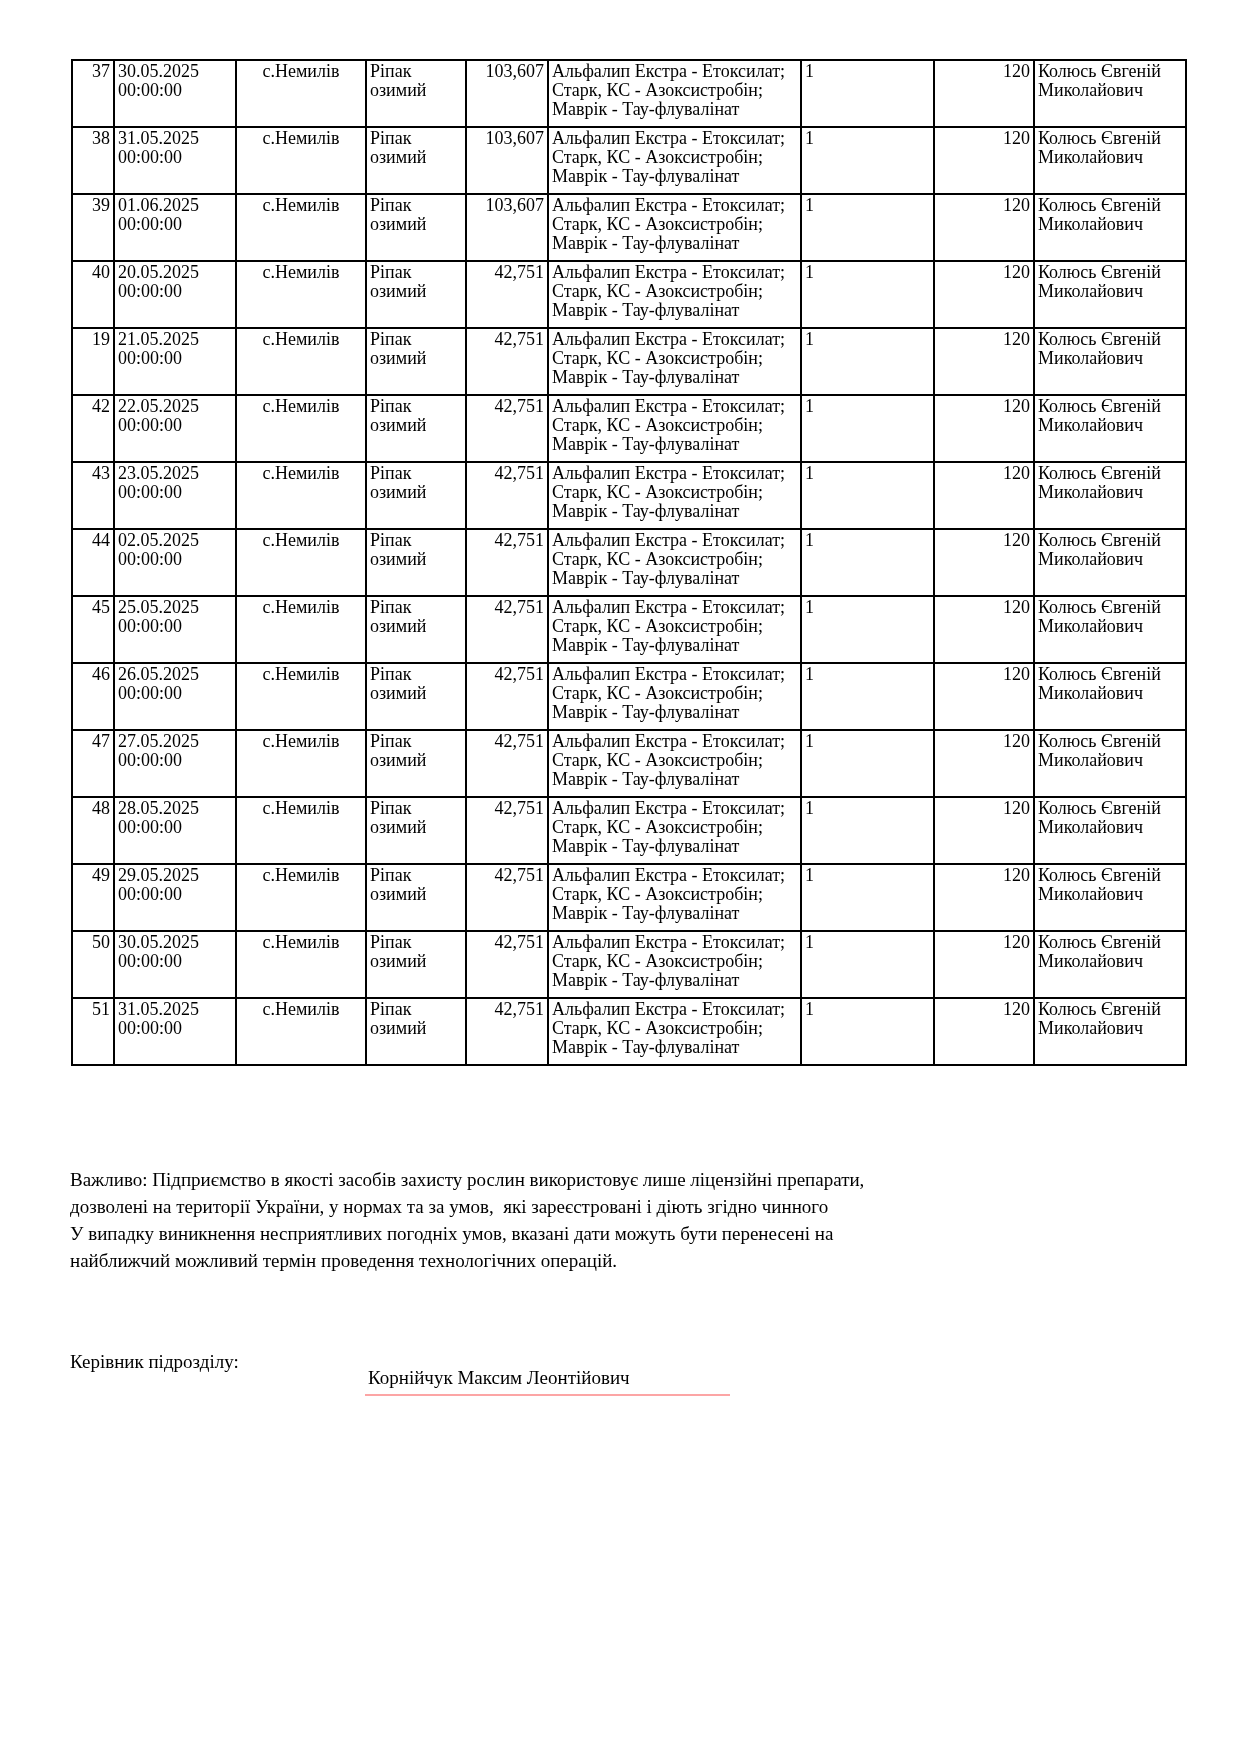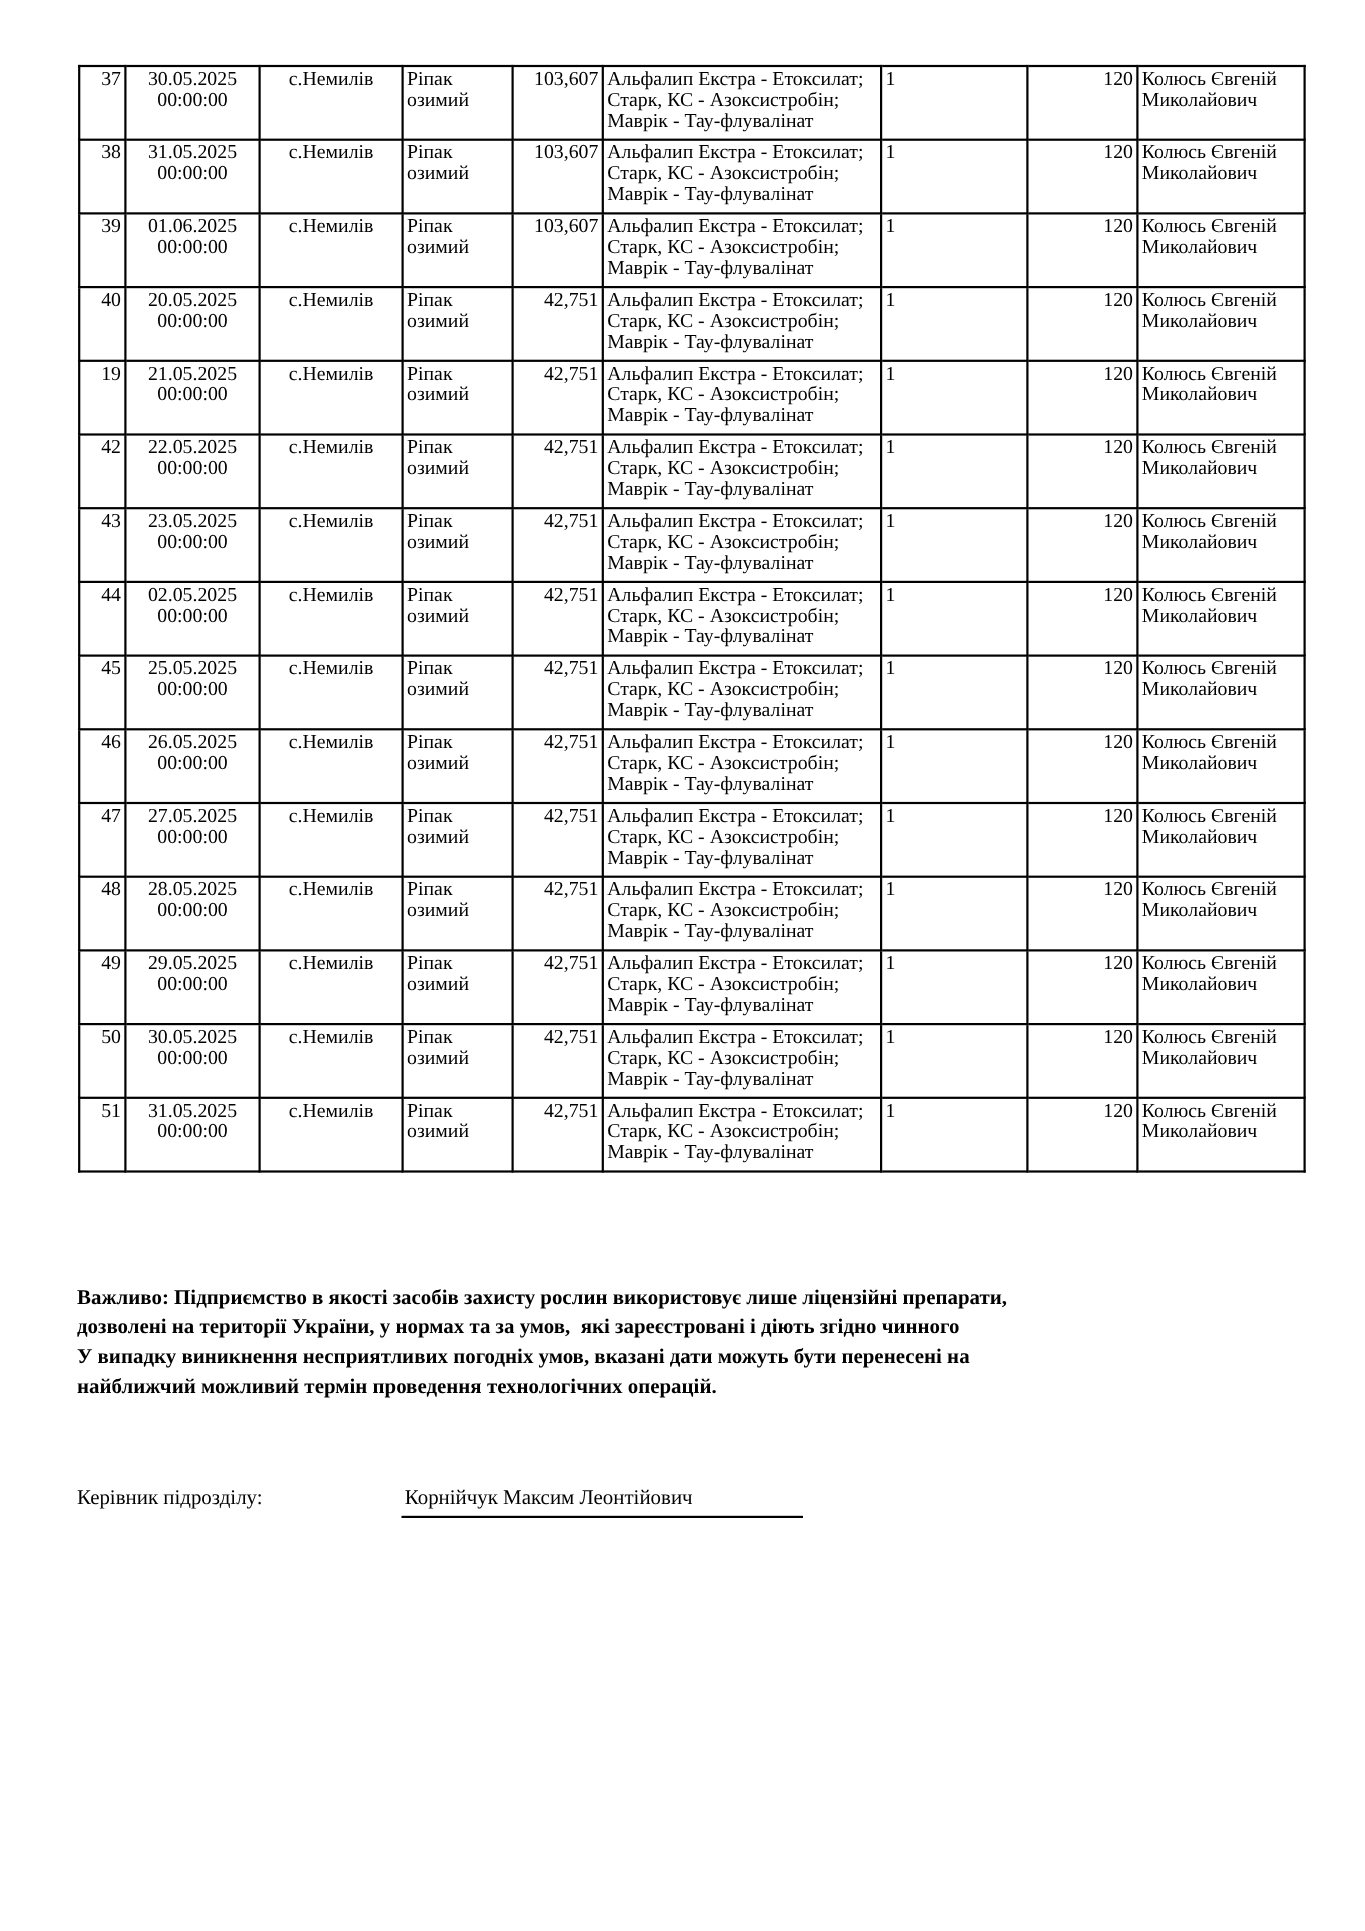--- a/index.html
+++ b/index.html
@@ -23,52 +23,52 @@
   }
   table.schedule td {
     border: 2px solid #000;
     vertical-align: top;
     padding: 1px 3px 0 3px;
     height: 67px;
     overflow: hidden;
     word-wrap: break-word;
   }
   td.c-num    { text-align: right; padding-right: 5px; }
-  td.c-date   { text-align: center; }
+  td.c-date   { text-align: left; }
   td.c-village{ text-align: center; }
   td.c-crop   { text-align: left; }
   td.c-amount { text-align: right; padding-right: 5px; }
   td.c-prep   { text-align: left; }
   td.c-one    { text-align: left; }
   td.c-term   { text-align: right; padding-right: 5px; }
   td.c-name   { text-align: left; }
 
   
   .notes {
     position: absolute; left: 70px; top: 1166px;
     width: 980px;
     font-size: 19px;
     line-height: 27px;
   }
-  .note-line { white-space: pre-wrap; font-weight: bold; }
+  .note-line { white-space: pre-wrap; }
 
   
   .signature {
     position: absolute; left: 70px; top: 1348px;
     width: 900px; height: 40px;
     font-size: 19px;
     line-height: 27px;
   }
   .sig-label { position: absolute; left: 0; top: 0; }
   .sig-name {
-    position: absolute; left: 295px; top: 0;
+    position: absolute; left: 295px; top: 16px;
     display: inline-block;
     width: 365px;
     padding-left: 3px;
-    border-bottom: 2px solid #000000;
+    border-bottom: 2px solid #fca5a5;
     padding-bottom: 3px;
   }
 </style>
 </head>
 <body>
 
 <div class="page">
 
   <table class="schedule">
     <colgroup>

